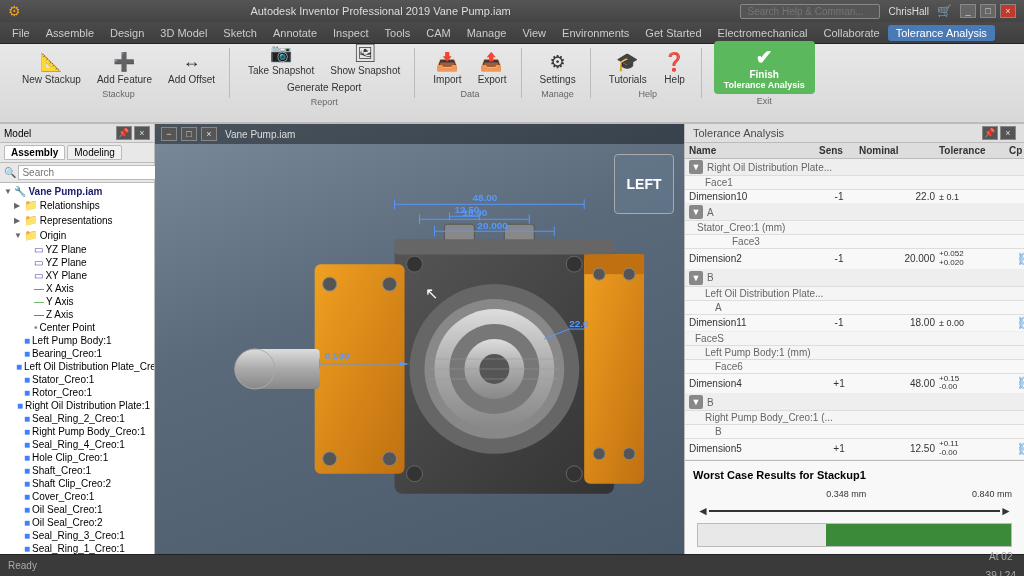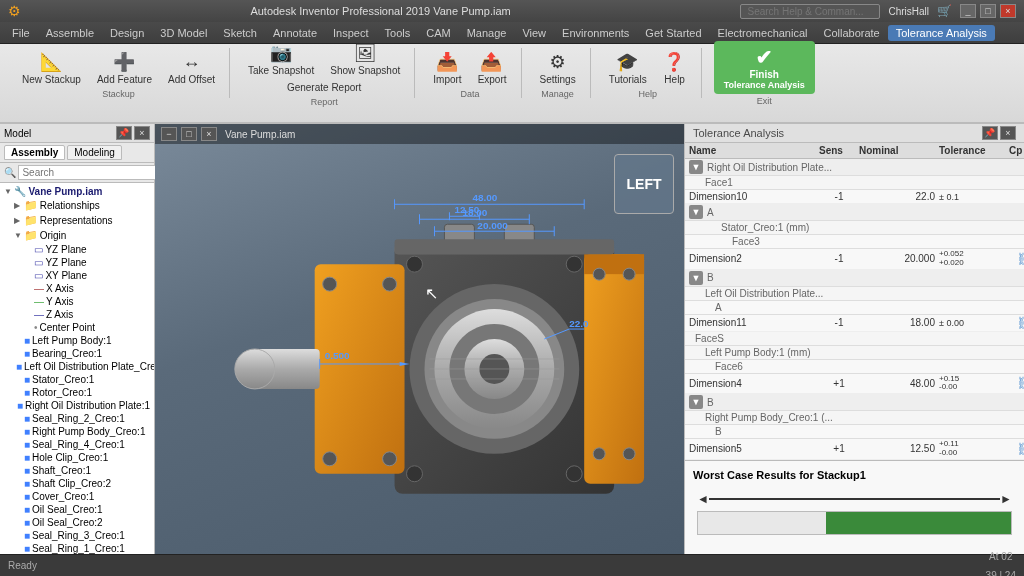--- a/index.html
+++ b/index.html
@@ -530,21 +530,21 @@
         <span class="tol-sens">-1</span>
         <span class="tol-nominal">22.0</span>
         <span class="tol-tolerance">± 0.1</span>
         <span class="tol-cp"></span>
       </div>
 
       <div class="tol-section-header">
         <div class="collapse-btn">▼</div>
         <span>A</span>
       </div>
-      <div class="tol-section-header" style="padding-left:36px;background:#f5f5f5;">
+      <div class="tol-section-header" style="padding-left:12px;background:#f5f5f5;">
         <span>Stator_Creo:1 (mm)</span>
       </div>
       <div class="tol-section-header" style="padding-left:47px;background:#f8f8f8;">
         <span>Face3</span>
       </div>
       <div class="tol-row">
         <span class="tol-dim">Dimension2</span>
         <span class="tol-sens">-1</span>
         <span class="tol-nominal">20.000</span>
         <span class="tol-tolerance">
@@ -618,20 +618,24 @@
         </span>
         <span class="tol-cp link-icon">⛓</span>
       </div>
     </div>
 
     <div id="results-section">
       <div id="results-title">Worst Case Results for Stackup1</div>
 
       <div id="chart-area" style="position:relative;padding:0 4px;">
 
+        <div style="display:flex;justify-content:space-between;margin-bottom:2px;font-size:9px;color:#333;">
+          <span style="margin-left:41%">0.348 mm</span>
+          <span>0.840 mm</span>
+        </div>
 
         <div style="position:relative;height:20px;display:flex;align-items:center;">
           <span style="font-size:12px;color:#333;">◄</span>
           <div style="flex:1;height:2px;background:#333;position:relative;">
           </div>
           <span style="font-size:12px;color:#333;">►</span>
         </div>
 
         <div class="chart-bar-container" style="height:24px;background:#e8e8e8;border:1px solid #bbb;position:relative;margin-top:2px;">
           <div class="chart-bar" style="left:41%;width:59%;background:#3a8a3a;height:100%;"></div>

